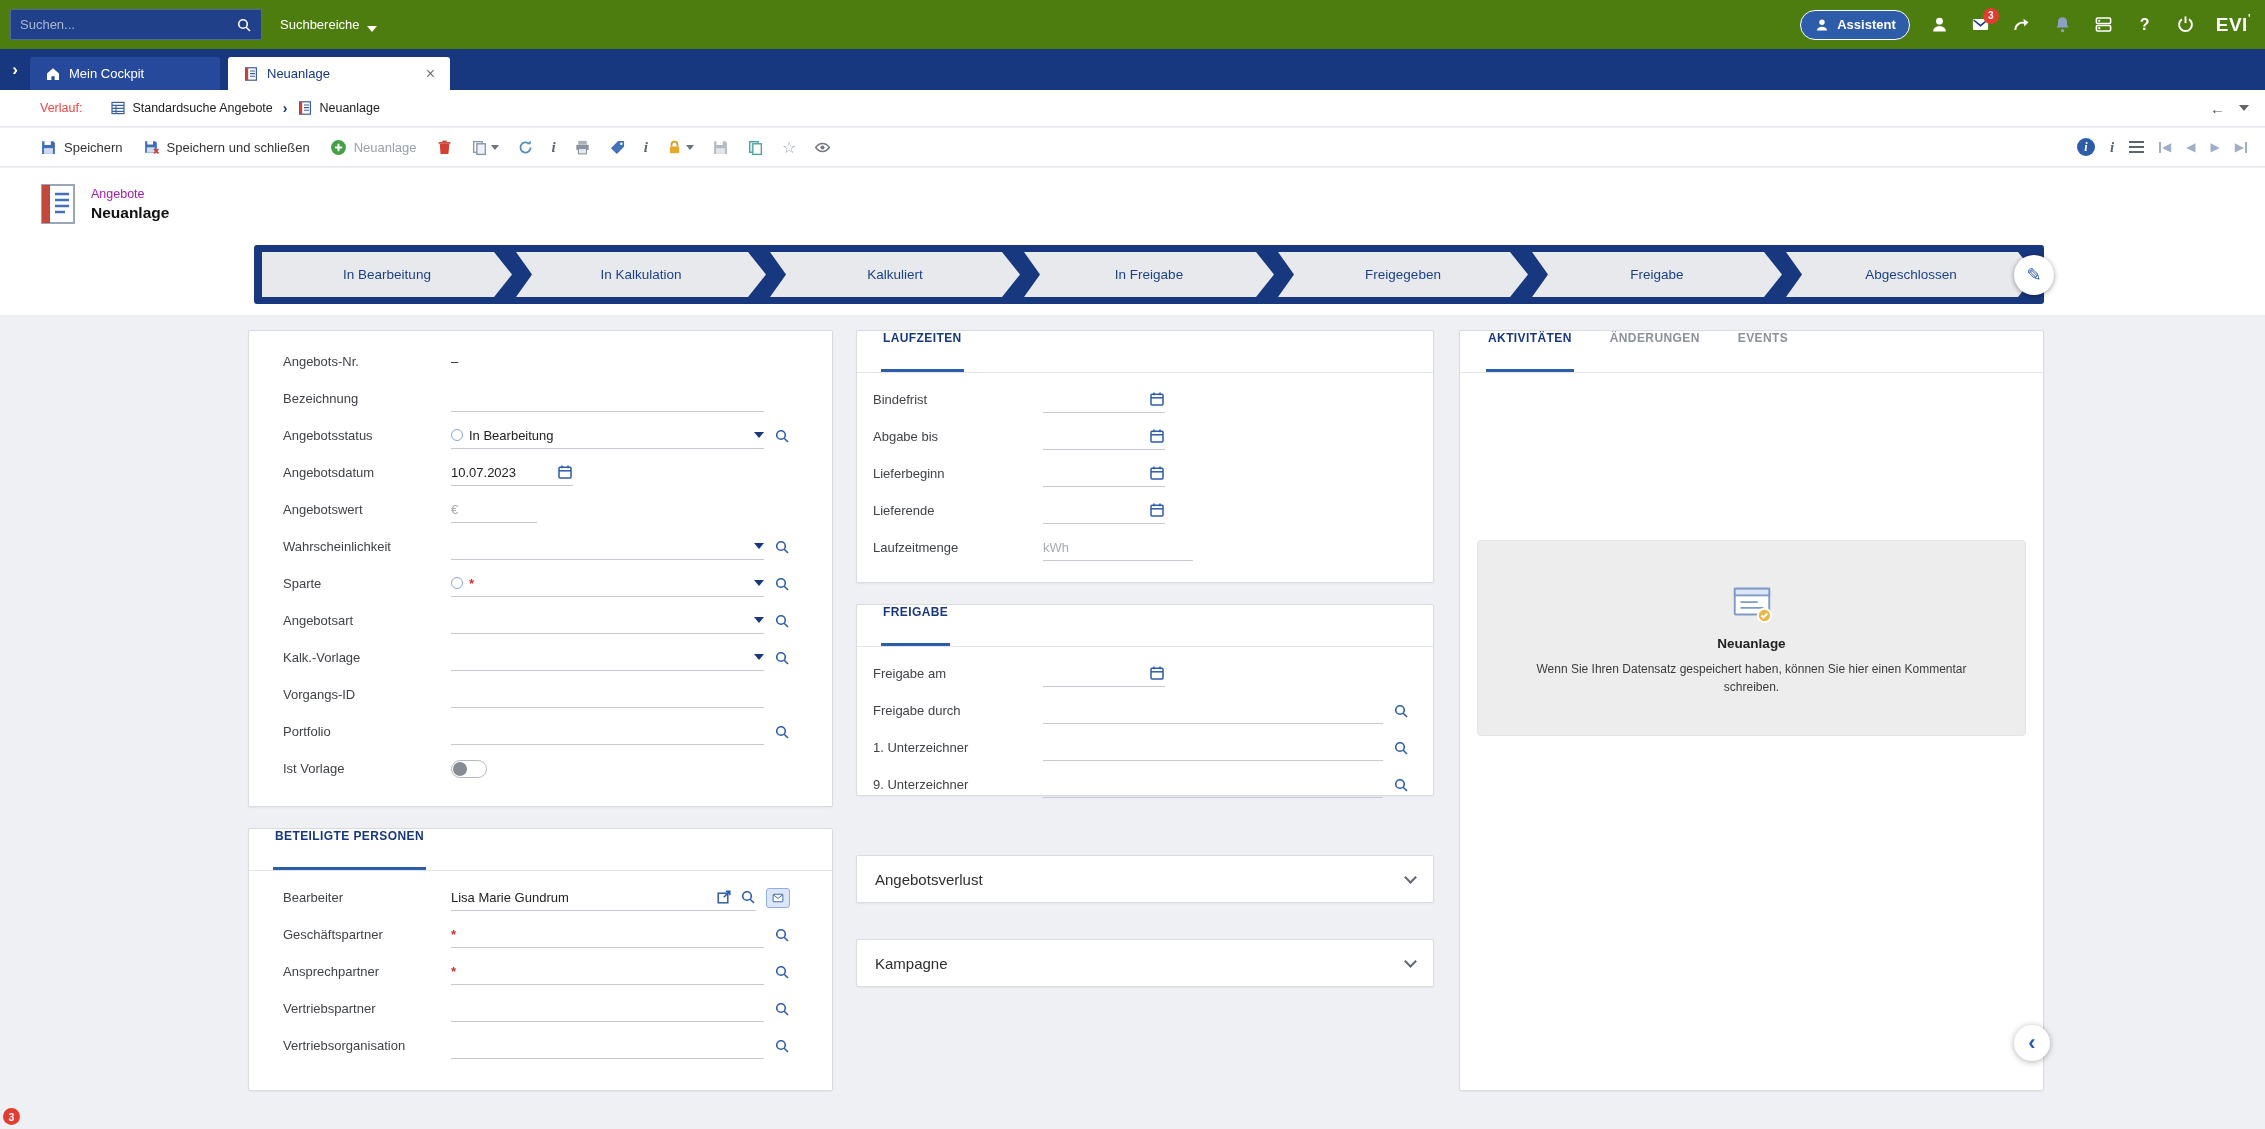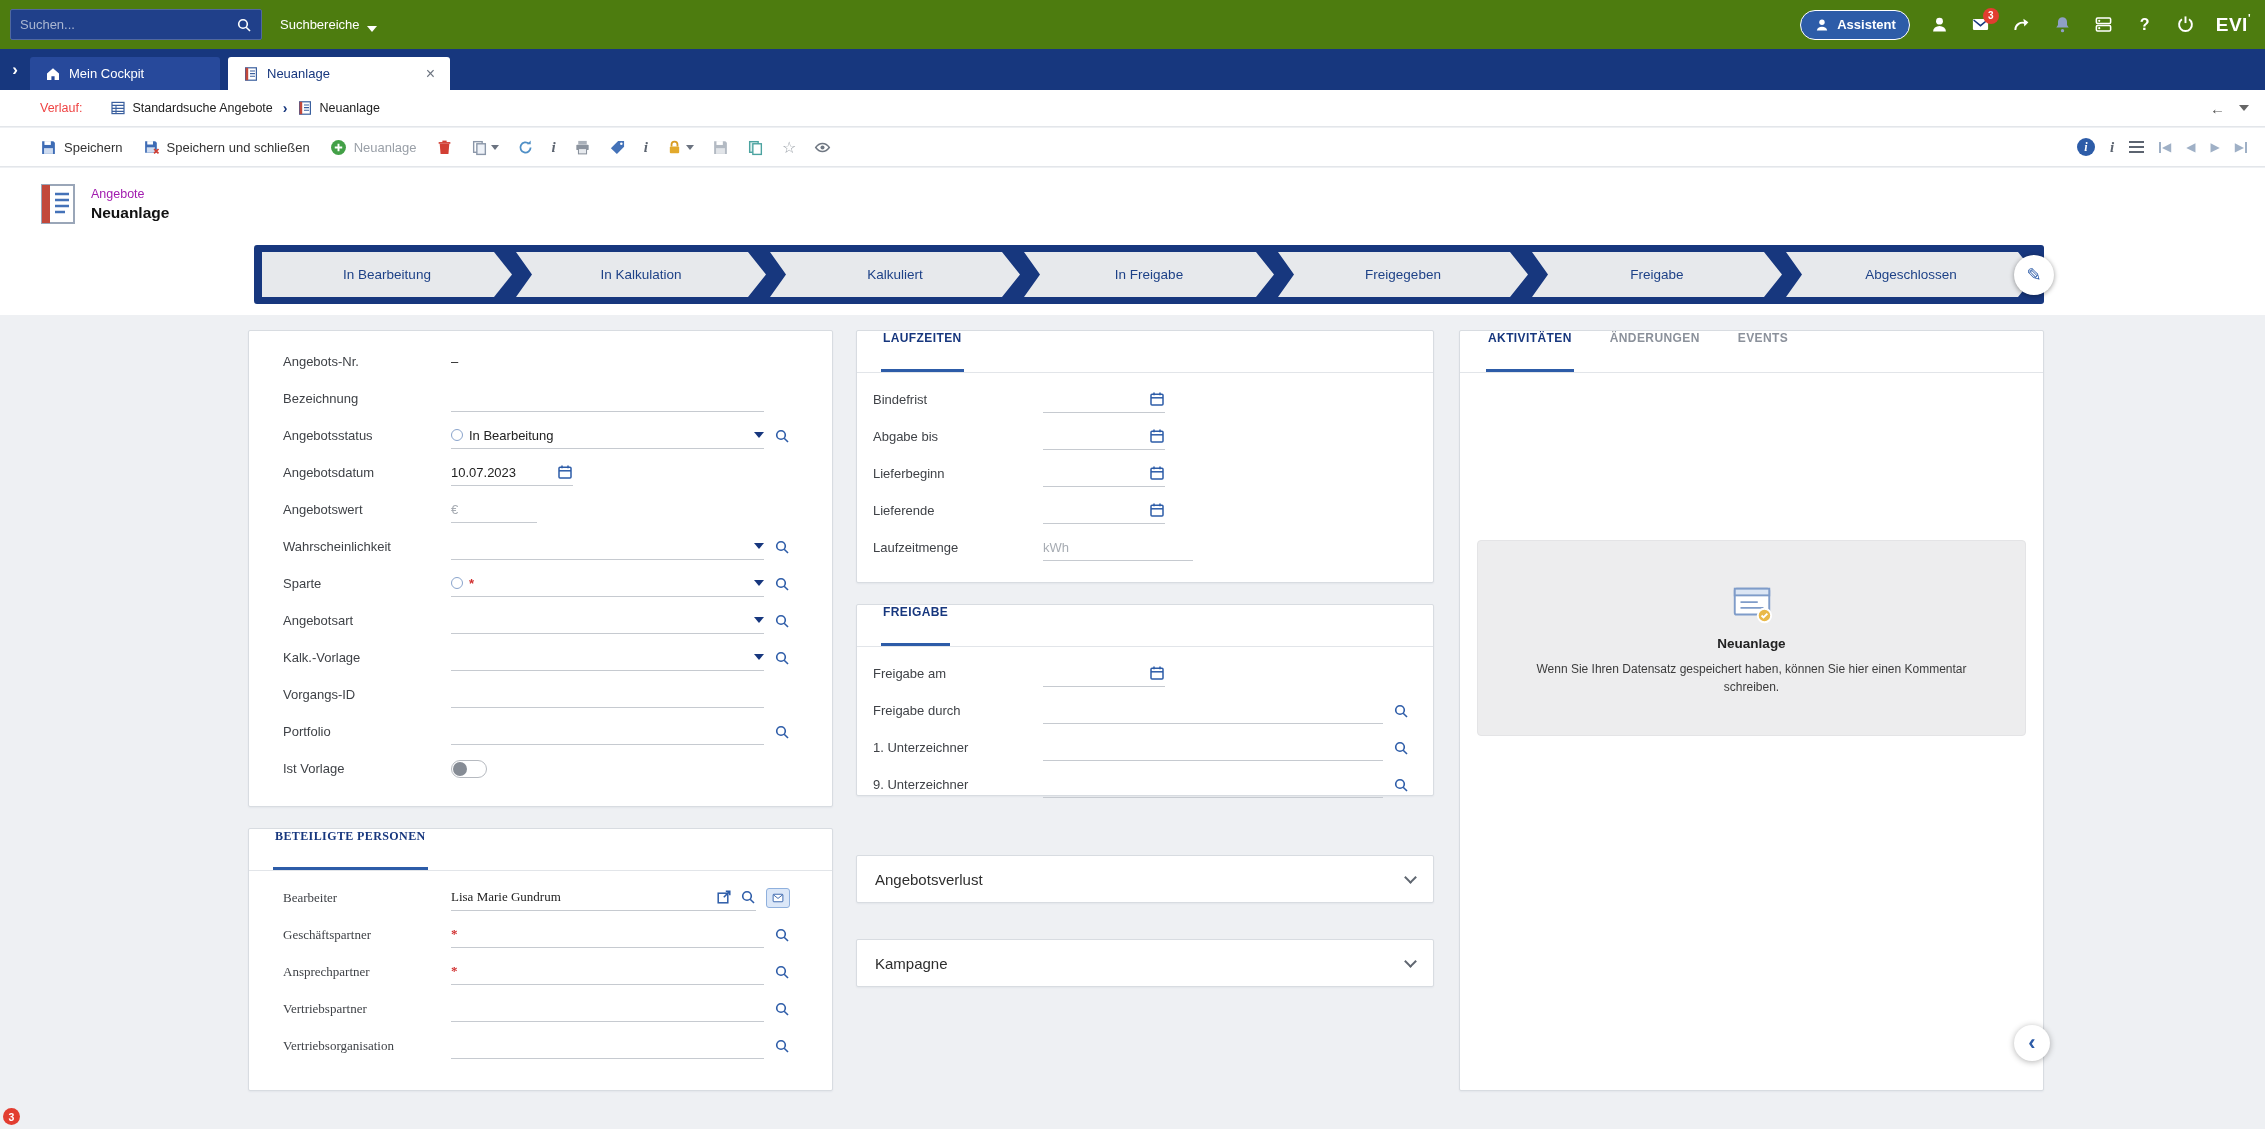--- a/index.html
+++ b/index.html
@@ -501,21 +501,21 @@
         </svg>
     </div>
   </div>
 
   <div class="frow">
     <span class="flabel">Ist Vorlage</span>
     <span class="toggle"></span>
   </div>
 </div>
 
-<div class="card" style="left:248px; top:828px; width:585px; height:263px;font-family:Liberation Serif, serif;">
+<div class="card" style="left:248px; top:828px; width:585px; height:263px;">
   <div class="card-head">
     <span class="htab">BETEILIGTE PERSONEN</span>
   </div>
   <div style="padding-top:8px;">
     <div class="frow">
       <span class="flabel">Bearbeiter</span>
       <div class="fwrap">
         <div class="fline">
           <span>Lisa Marie Gundrum</span>
           <span style="margin-left:auto; display:flex; align-items:center; gap:8px;">

